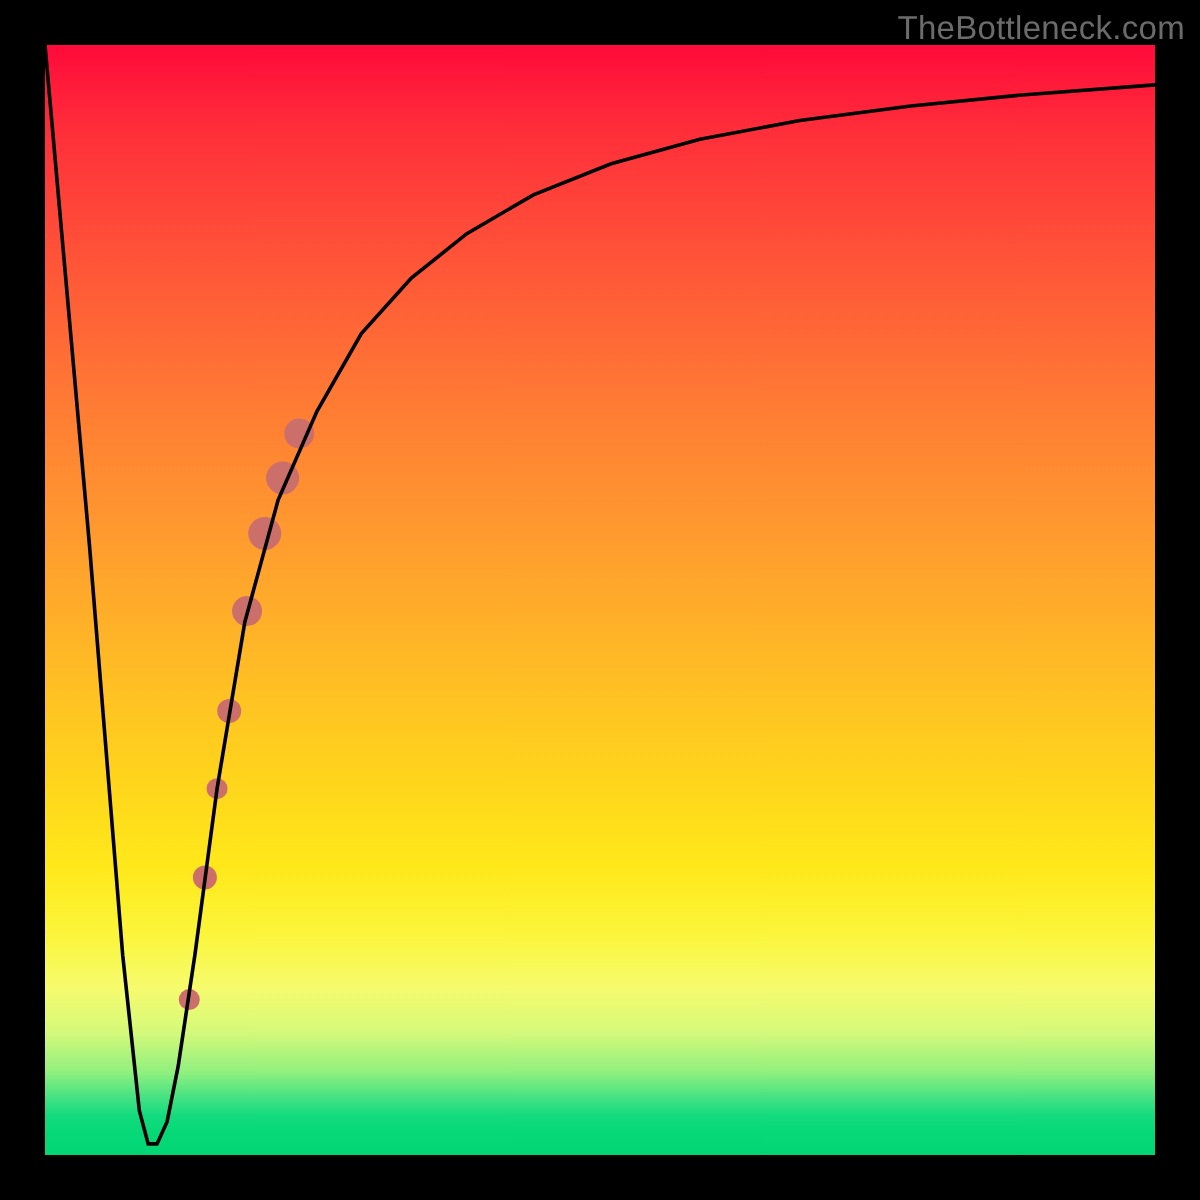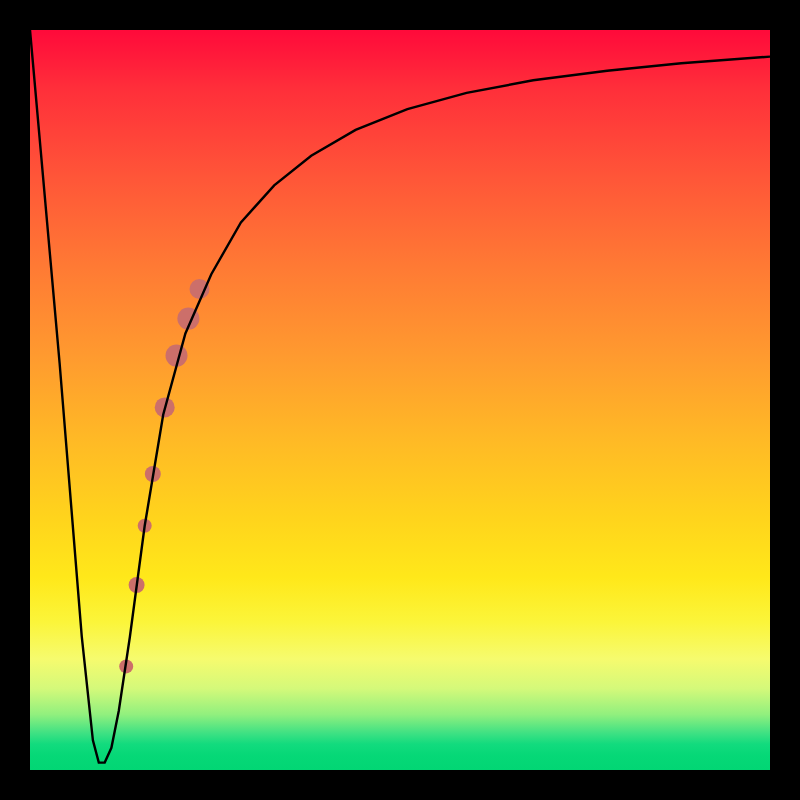--- a/index.html
+++ b/index.html
@@ -75,13 +75,14 @@
           <circle cx="114.7" cy="495.8" r="7" fill="#cc6f6a"></circle>
           <circle cx="122.8" cy="444.0" r="8" fill="#cc6f6a"></circle>
           <circle cx="134.7" cy="377.4" r="10" fill="#cc6f6a"></circle>
           <circle cx="146.5" cy="325.6" r="11" fill="#cc6f6a"></circle>
           <circle cx="158.4" cy="288.6" r="11" fill="#cc6f6a"></circle>
           <circle cx="169.5" cy="259.0" r="10" fill="#cc6f6a"></circle>
         </g>
       <path id="curve-path" fill="none" stroke-width="2.4" stroke="#000000" d="M0.0 0.0 L29.6 333.0 L51.8 606.8 L62.9 710.4 L68.8 732.6 L74.7 732.6 L81.4 717.8 L88.8 680.8 L99.9 606.8 L114.7 495.8 L133.2 384.8 L155.4 303.4 L181.3 244.2 L210.9 192.4 L244.2 155.4 L281.2 125.8 L325.6 99.9 L377.4 79.2 L436.6 62.9 L503.2 50.3 L577.2 40.7 L651.2 33.3 L740.0 26.6"></path>
     </svg>
   </div>
+  <div class="watermark">TheBottleneck.com</div>
 </div>
 
 </body></html>

